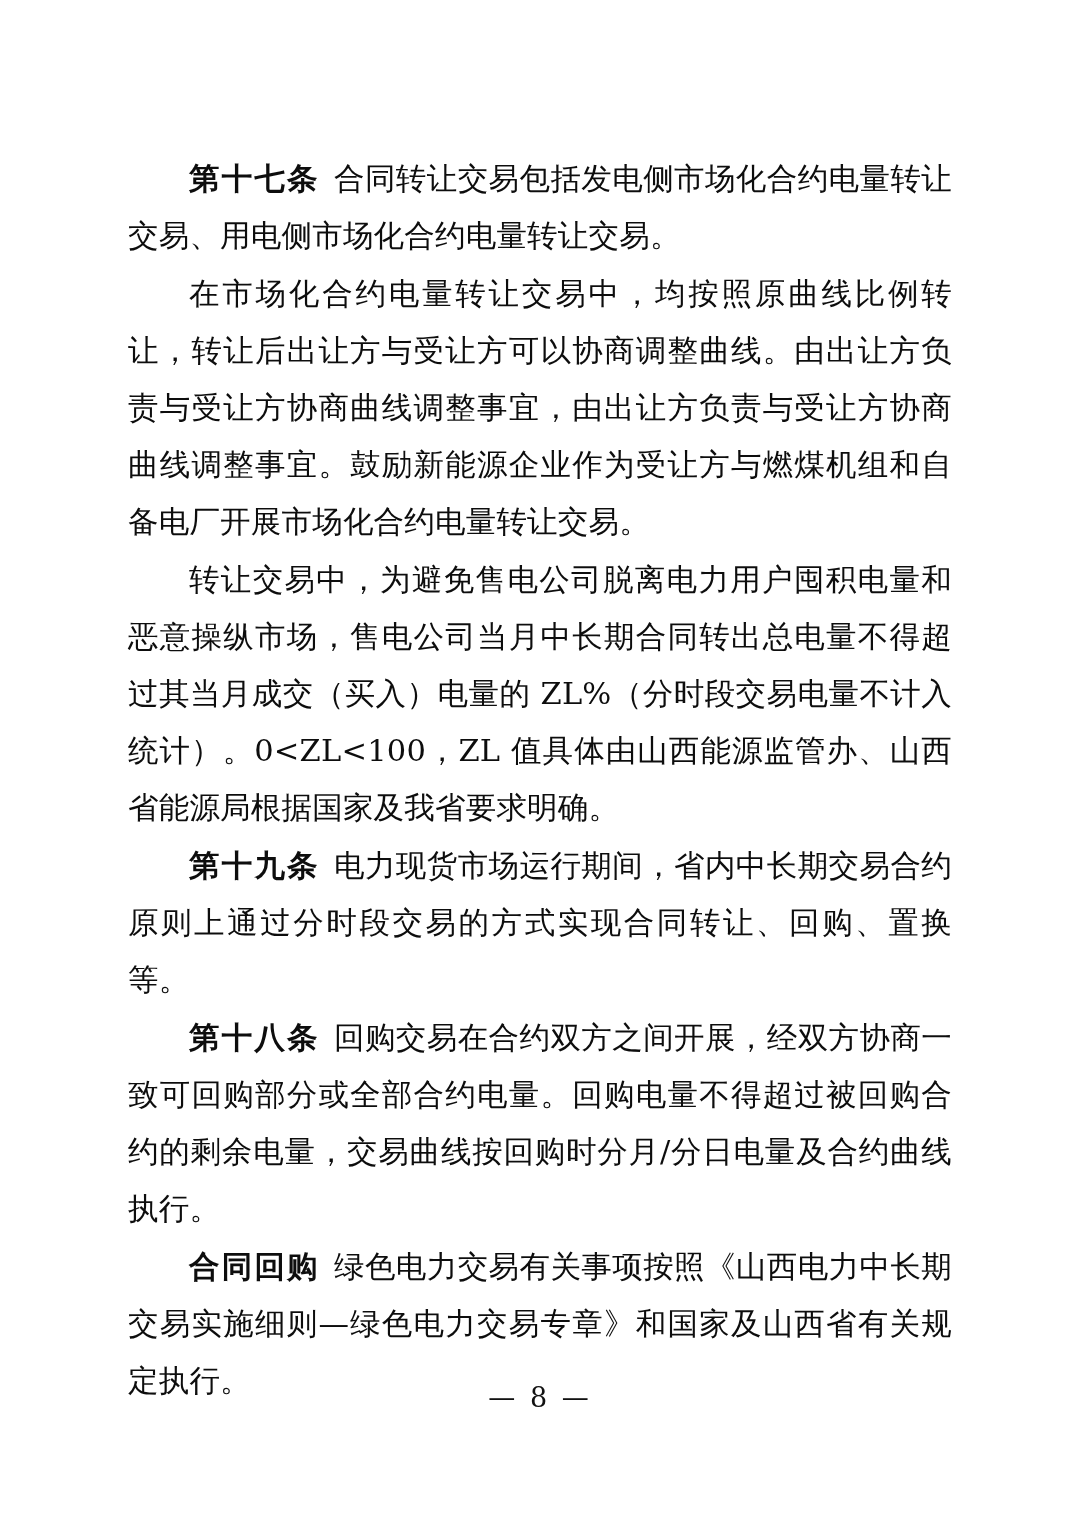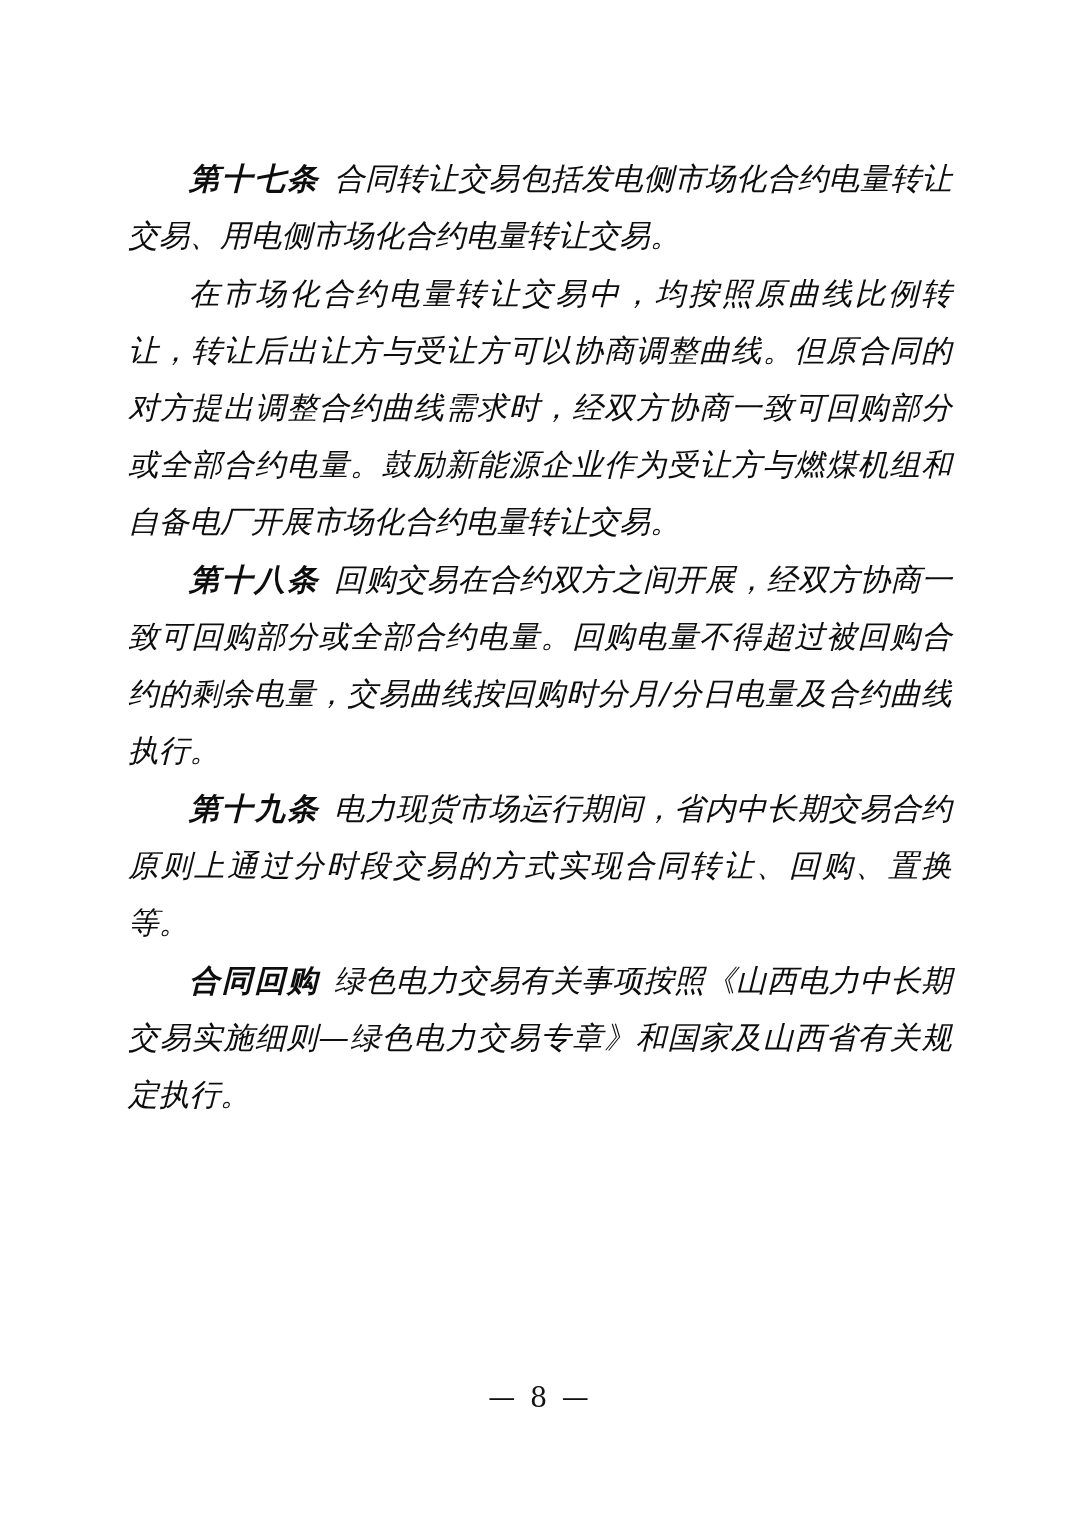--- a/index.html
+++ b/index.html
@@ -15,21 +15,20 @@
     color: #0d0d0d;
   }
   .page {
     position: absolute;
     left: 0;
     top: 0;
     width: 1080px;
     height: 1527px;
     box-sizing: border-box;
     padding: 150px 128px 0 128px;
-    font-style: italic;
   }
   .body-text {
     font-size: 30.5px;
     line-height: 57px;
     text-align: justify;
     text-justify: inter-ideograph;
     letter-spacing: 0.2px;
   }
   .para {
     margin: 0 0 1px 0;
@@ -61,30 +60,33 @@
 <div class="page">
 
   <div class="body-text">
 
     <p class="para">
       <span class="article-label">第十七条</span><span class="gap"></span><span>合同转让交易包括发电侧市场化合约电量转让交易、用电侧市场化合约电量转让交易。</span>
     </p>
 
 
     <p class="para">
-      <span>在市场化合约电量转让交易中，均按照原曲线比例转让，转让后出让方与受让方可以协商调整曲线。但原合同的对方提出调整合约曲线需求时，经双方协商一致可回购部分或全部合约电量。鼓励新能源企业作为受让方与燃煤机组和自备电厂开展市场化合约电量转让交易。</span>
+      <span>在市场化合约电量转让交易中，均按照原曲线比例转让，转让后出让方与受让方可以协商调整曲线。由出让方负责与受让方协商曲线调整事宜，由出让方负责与受让方协商曲线调整事宜。鼓励新能源企业作为受让方与燃煤机组和自备电厂开展市场化合约电量转让交易。</span>
     </p>
 
-
     <p class="para">
-      <span class="article-label">第十八条</span><span class="gap"></span><span>回购交易在合约双方之间开展，经双方协商一致可回购部分或全部合约电量。回购电量不得超过被回购合约的剩余电量，交易曲线按回购时分月/分日电量及合约曲线执行。</span>
+      <span>转让交易中，为避免售电公司脱离电力用户囤积电量和恶意操纵市场，售电公司当月中长期合同转出总电量不得超过其当月成交（买入）电量的 ZL%（分时段交易电量不计入统计）。0&lt;ZL&lt;100，ZL 值具体由山西能源监管办、山西省能源局根据国家及我省要求明确。</span>
     </p>
 
     <p class="para">
       <span class="article-label">第十九条</span><span class="gap"></span><span>电力现货市场运行期间，省内中长期交易合约原则上通过分时段交易的方式实现合同转让、回购、置换等。</span>
+    </p>
+
+    <p class="para">
+      <span class="article-label">第十八条</span><span class="gap"></span><span>回购交易在合约双方之间开展，经双方协商一致可回购部分或全部合约电量。回购电量不得超过被回购合约的剩余电量，交易曲线按回购时分月/分日电量及合约曲线执行。</span>
     </p>
 
     <p class="para">
       <span class="article-label">合同回购</span><span class="gap"></span><span>绿色电力交易有关事项按照《山西电力中长期交易实施细则—绿色电力交易专章》和国家及山西省有关规定执行。</span>
     </p>
 
   </div>
 
 </div>
 

